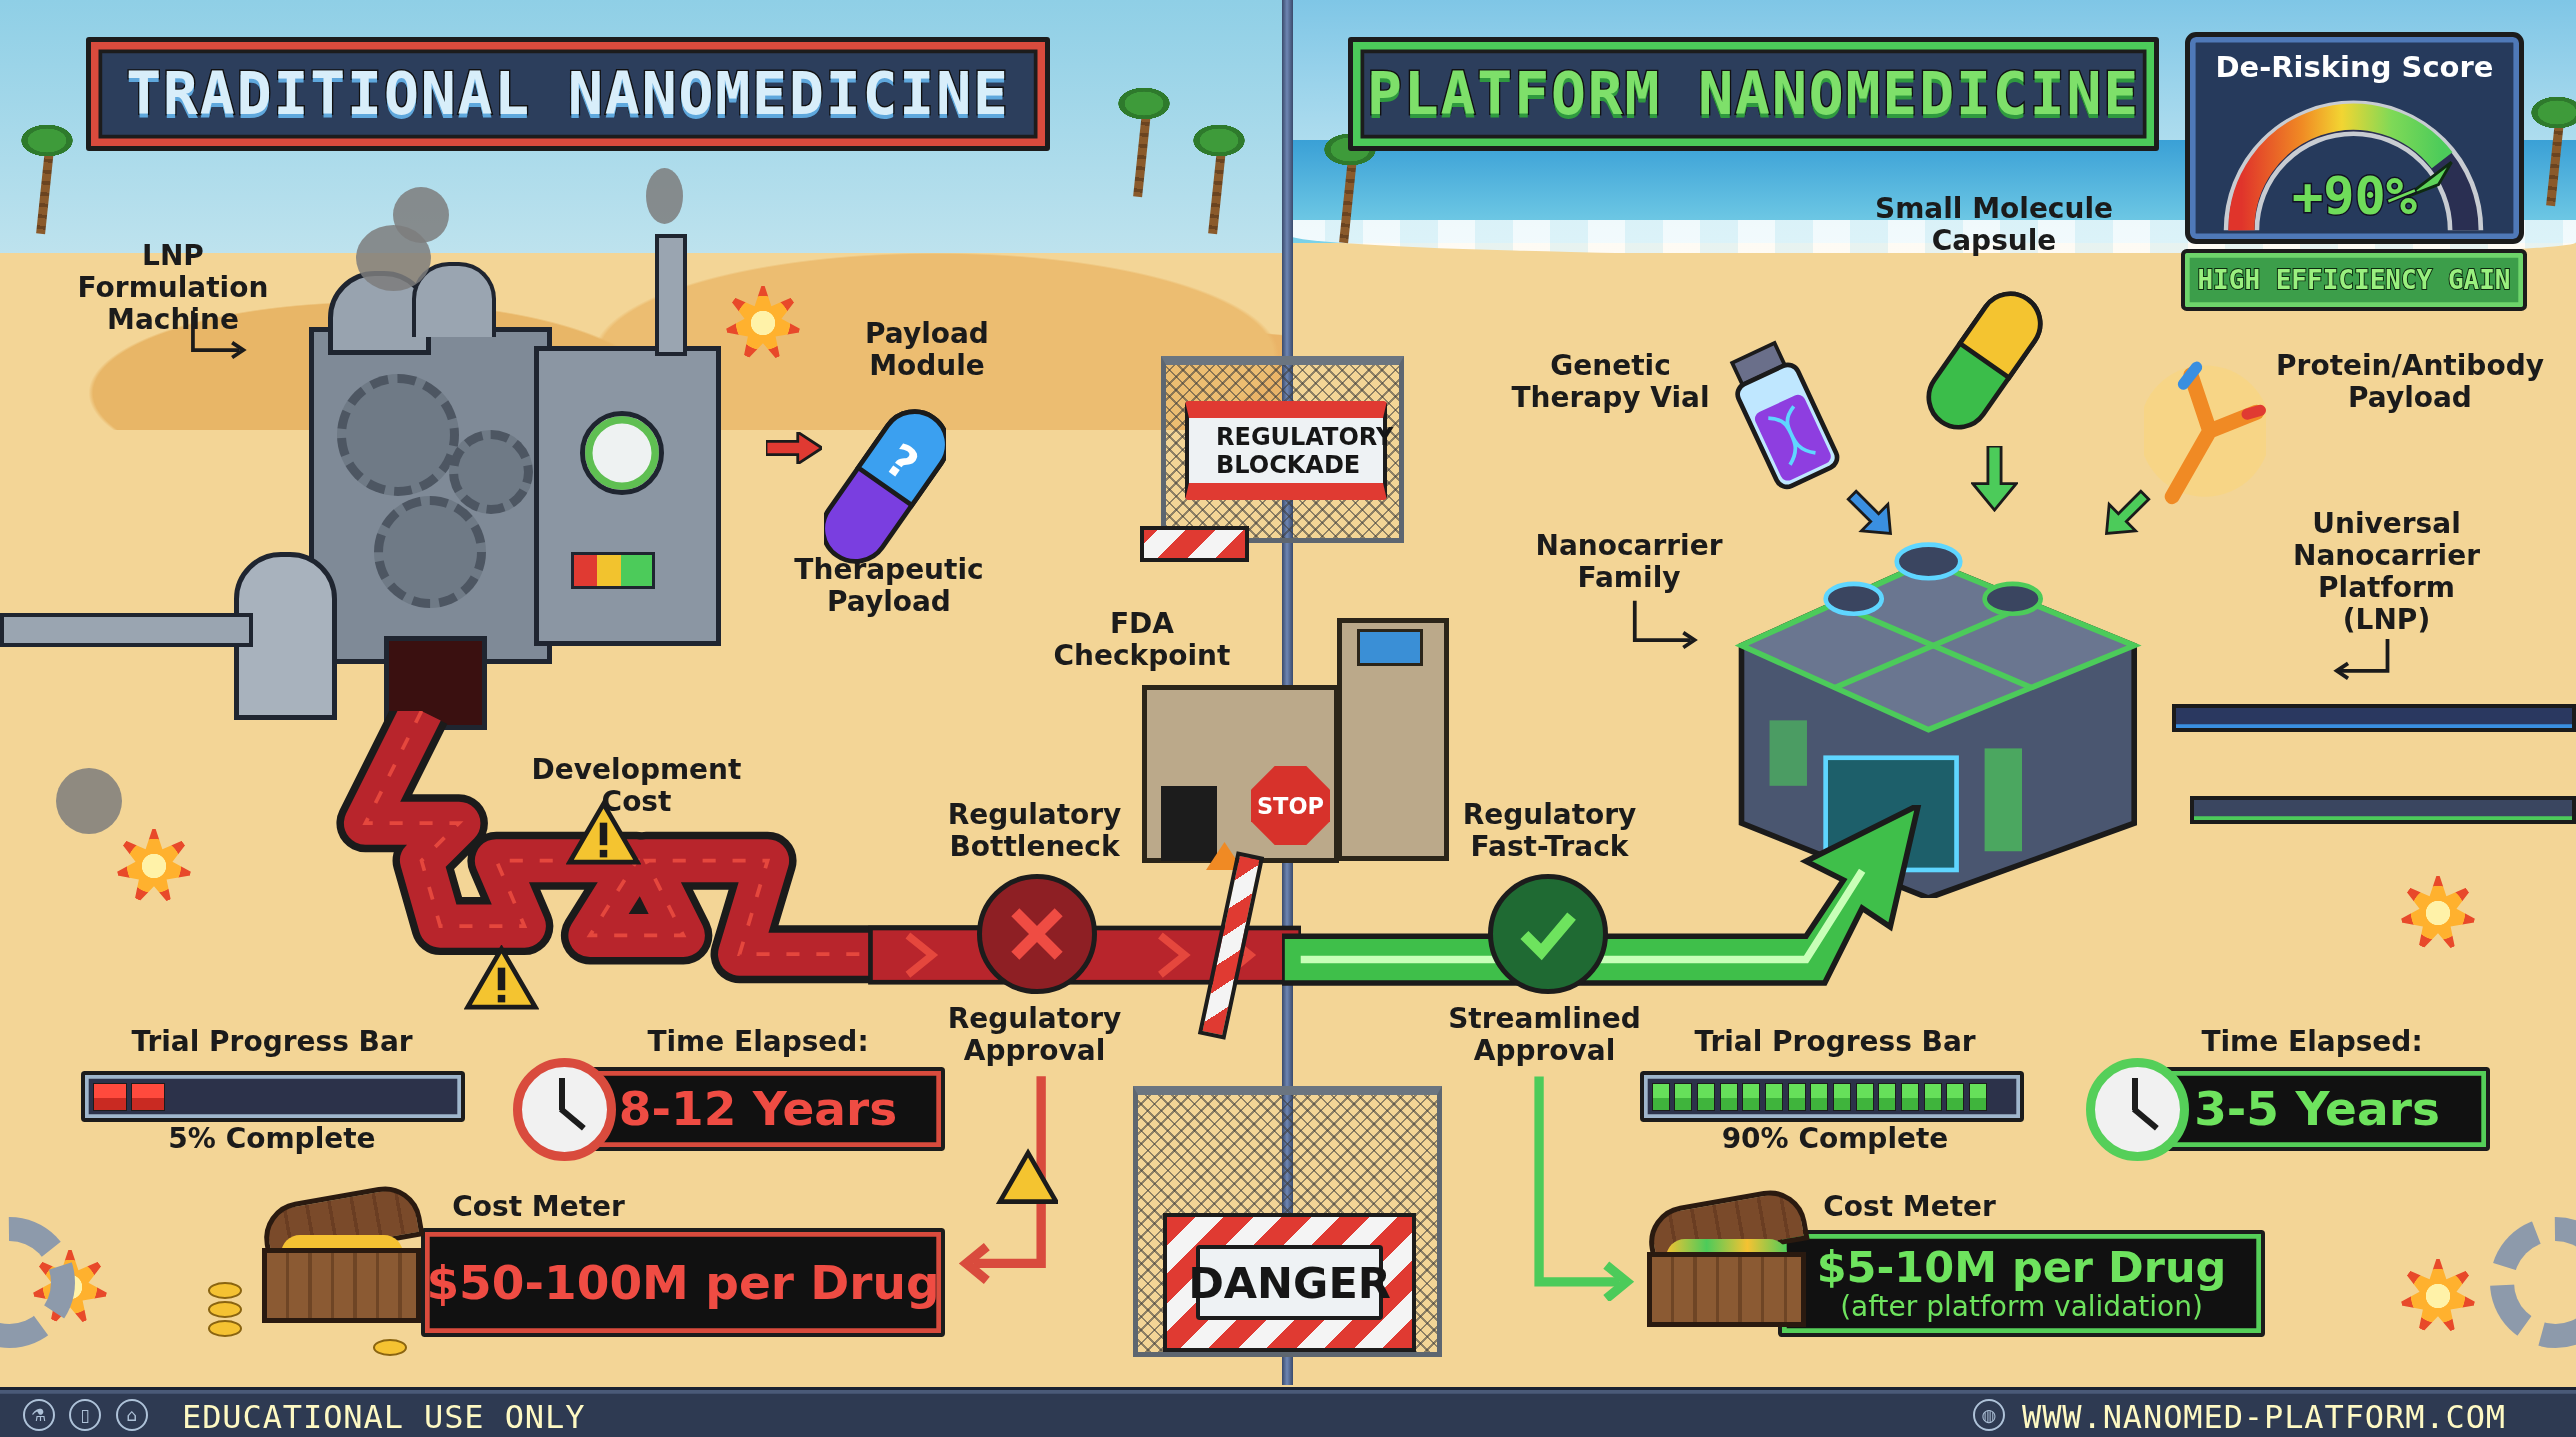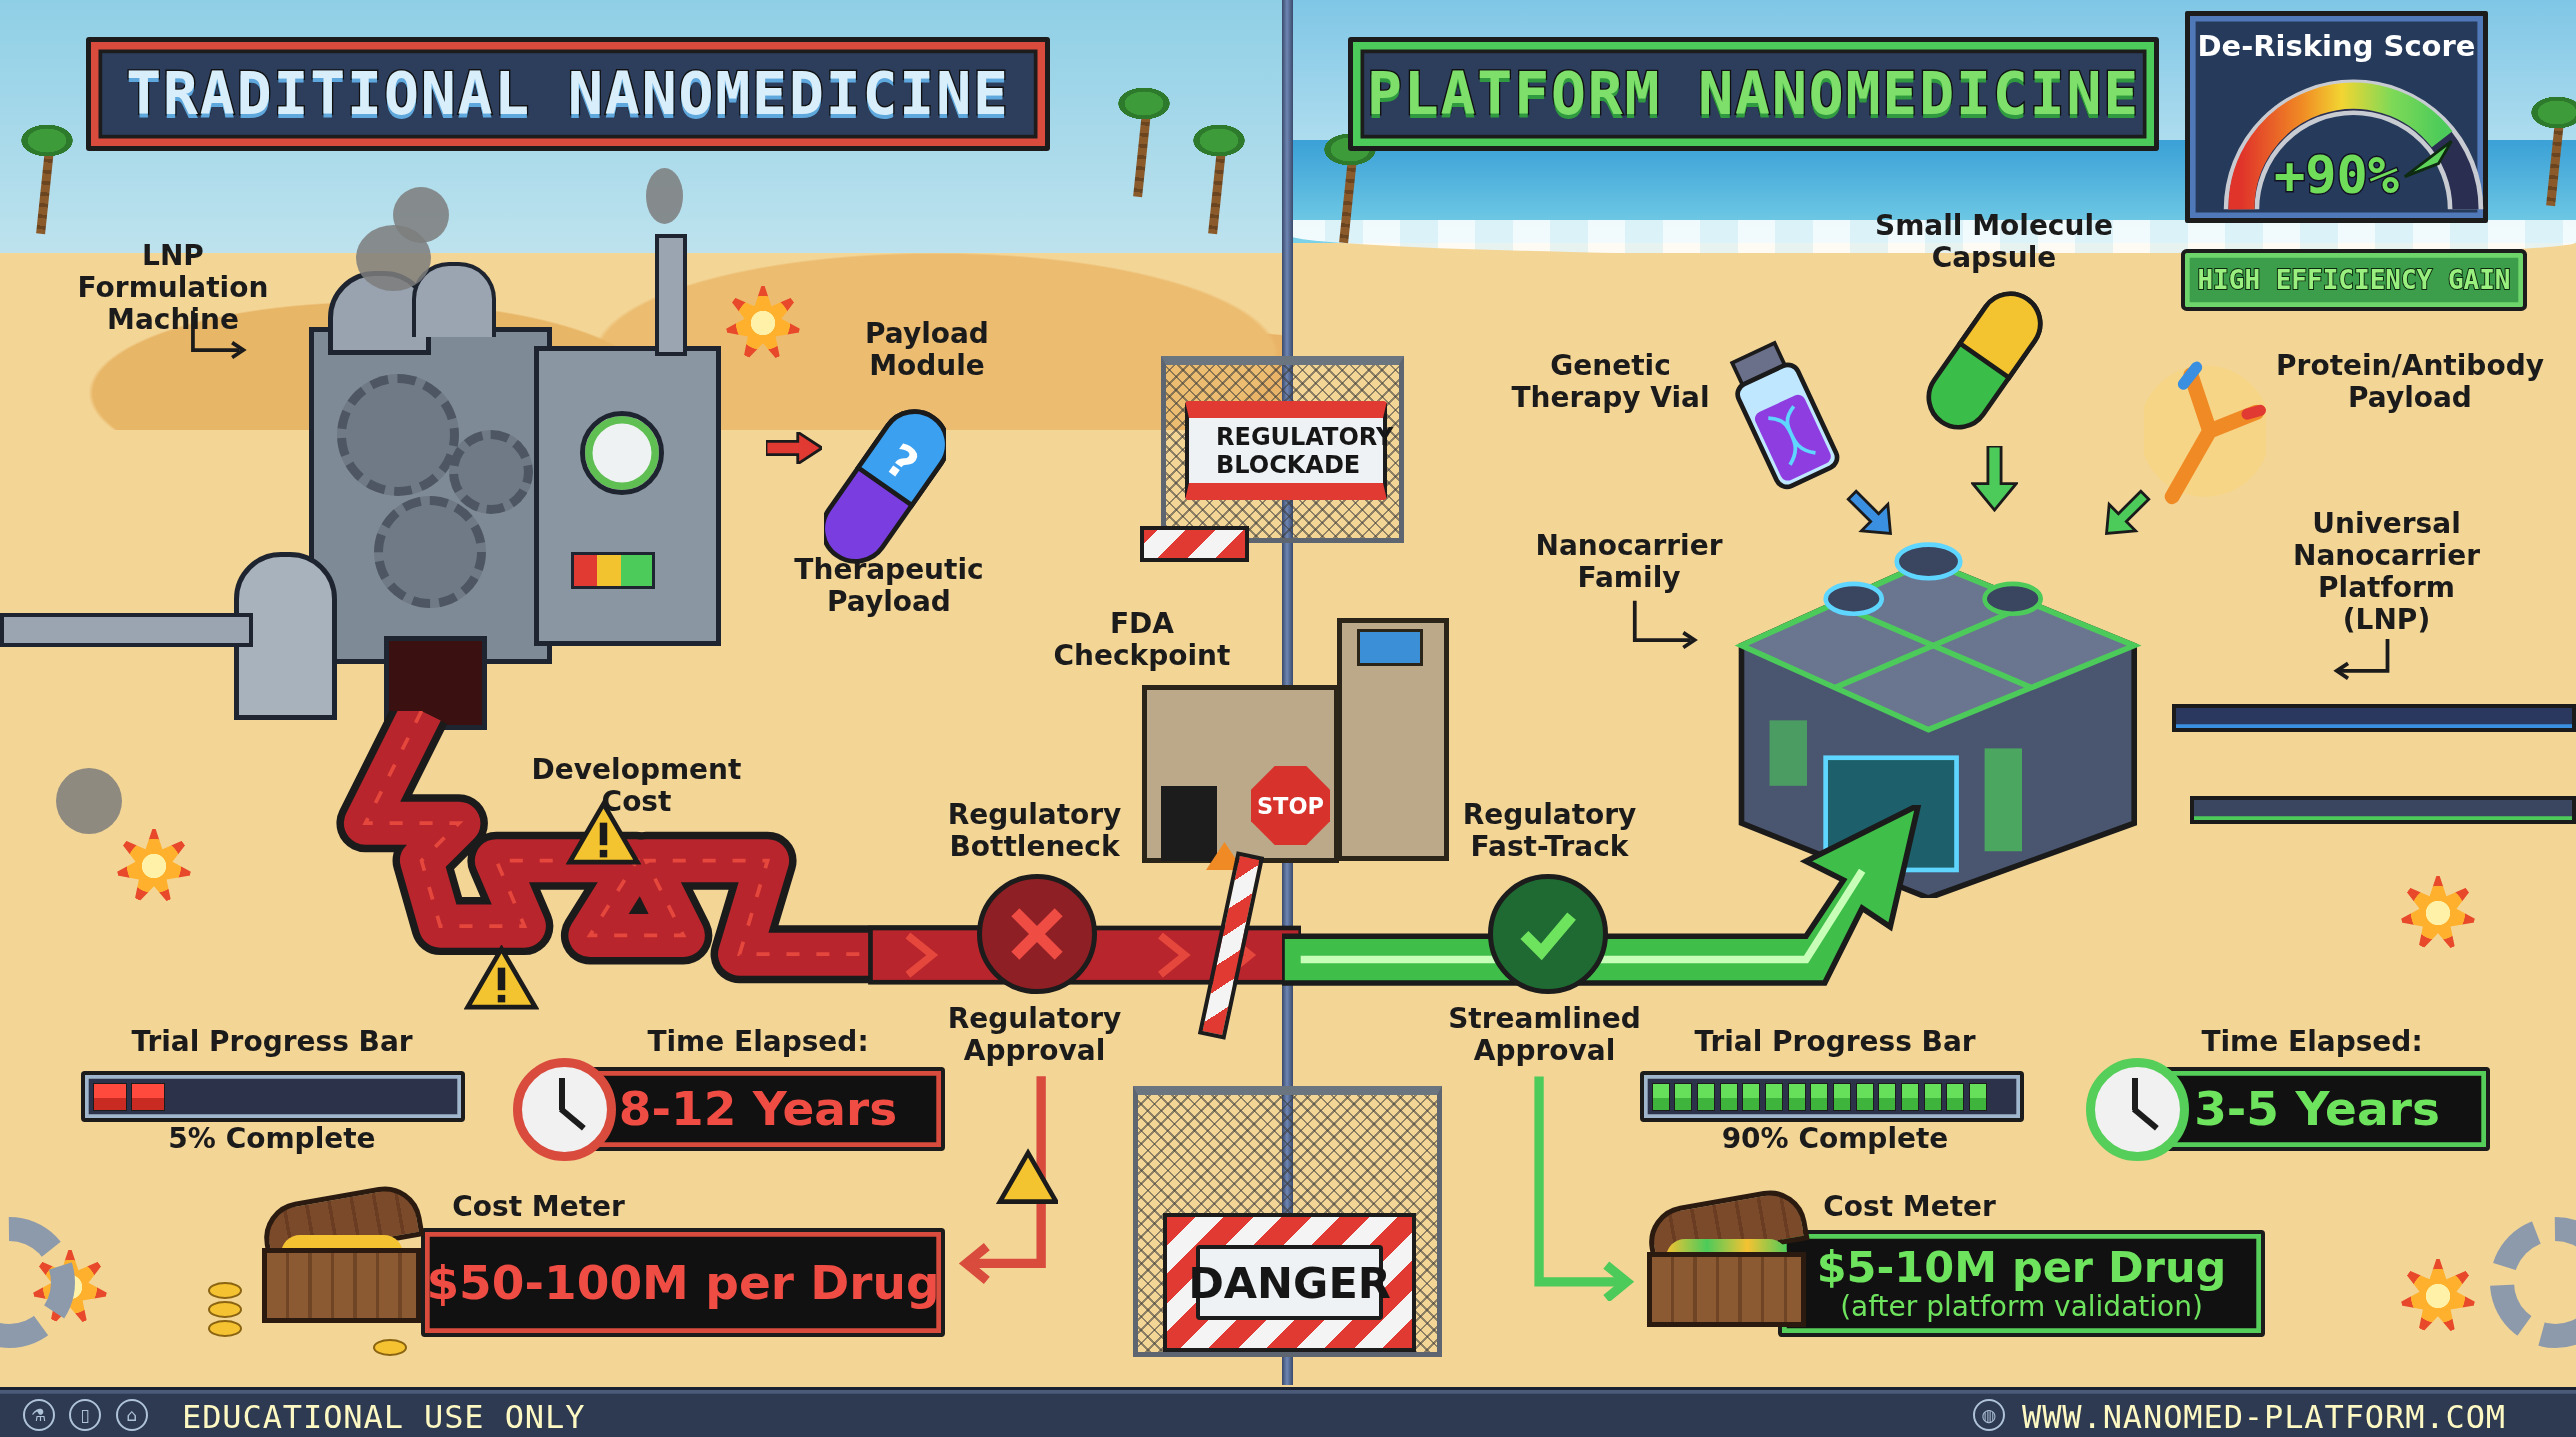--- a/index.html
+++ b/index.html
@@ -51,23 +51,23 @@
   .banner-text {
     font-family: "DejaVu Sans Mono", "Liberation Mono", monospace;
     font-weight: bold; font-size: 58px; letter-spacing: 1.9px;
     -webkit-text-stroke: 2.8px #111;
     paint-order: stroke fill;
   }
   .banner.red .banner-text { color: #d8eefa; text-shadow: 0 3.7px 0 #5fa8dd; }
   .banner.green .banner-text { color: #7ee06a; text-shadow: 0 3.7px 0 #2f9a3f; }
 
   
-  .gauge-box { left: 2185px; top: 11px; width: 303px; height: 212px;
+  .gauge-box { left: 2185px; top: 32px; width: 339px; height: 212px;
     background: #263a5c; border: 5.6px solid #1c1c1c;
-    box-shadow: inset 0 0 0 5.6px #4f79b8; border-radius: 2px; }
+    box-shadow: inset 0 0 0 5.6px #4f79b8; border-radius: 11px; }
   .gauge-title { left: 0; top: 13px; width: 100%; text-align: center; color: #fff;
     font-weight: bold; font-size: 29px; }
   .gauge-svg { left: 28px; top: 58px; }
   .gauge-value { left: 0; top: 129px; width: 100%; text-align: center;
     font-family: "DejaVu Sans Mono", monospace; font-weight: bold; font-size: 52px; color: #6fdc5a;
     -webkit-text-stroke: 2.8px #112; paint-order: stroke fill; }
   .gain-badge { left: 2181px; top: 249px; width: 346px; height: 62px;
     background: #3c9e4a; border: 4.7px solid #1c1c1c; border-radius: 5.6px;
     box-shadow: inset 0 0 0 4.7px #6ed56b;
     display: flex; align-items: center; justify-content: center; }
@@ -343,21 +343,21 @@
 <div class="abs" style="left:1206px;top:842px;width:37px;height:28px;background:#f08a24;clip-path:polygon(50% 0,100% 100%,0 100%);"></div>
 <div class="abs hazard" style="left:1217px;top:852px;width:28px;height:187px;transform:rotate(12deg);"></div>
 
 <div class="abs fence" style="left:1133px;top:1086px;width:309px;height:271px;"></div>
 <div class="abs hazard" style="left:1163px;top:1213px;width:253px;height:139px;display:flex;align-items:center;justify-content:center;">
   <div class="sign" style="width:187px;height:75px;font-size:43px;">
     <span>DANGER</span>
   </div>
 </div>
 
-<div class="abs lbl" style="left:1863px;top:210px;width:262px;">Small Molecule Capsule</div>
+<div class="abs lbl" style="left:1863px;top:193px;width:262px;">Small Molecule Capsule</div>
 <svg class="abs" style="left:1919px;top:281px;" width="131" height="159" viewBox="0 0 140 170">
   <g transform="rotate(35 70 85)">
     <rect x="38" y="5" width="64" height="160" rx="32" fill="#3bbd4a" stroke="#1b1b1b" stroke-width="5"></rect>
     <path d="M38 85 V37 a32 32 0 0 1 64 0 V85 Z" fill="#f4c430" stroke="#1b1b1b" stroke-width="5"></path>
   </g>
 </svg>
 <svg class="abs" style="left:1971px;top:446px;" width="47" height="66" viewBox="0 0 50 70">
   <polygon points="18,0 32,0 32,40 48,40 25,68 2,40 18,40" fill="#4ccb5a" stroke="#1b1b1b" stroke-width="3"></polygon>
 </svg>
 

